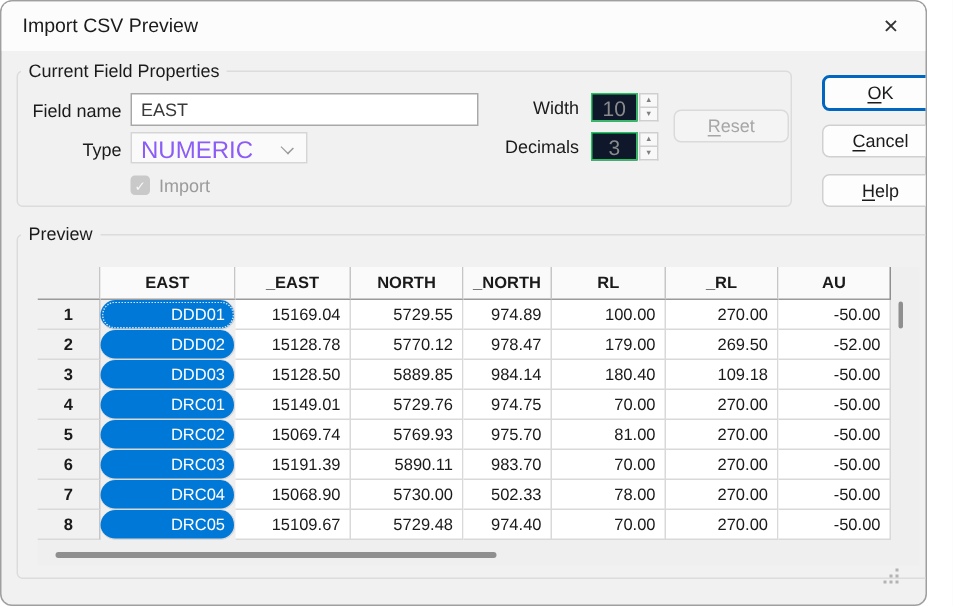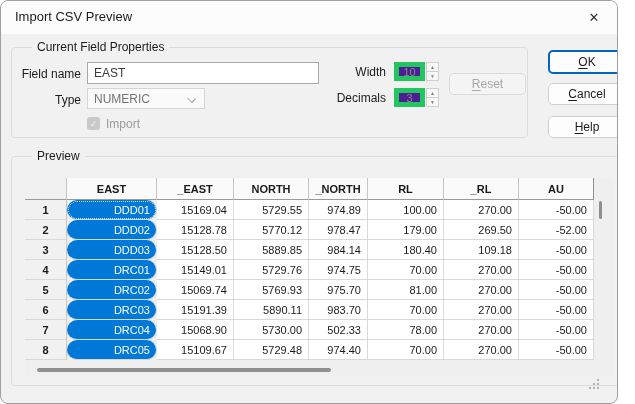--- a/index.html
+++ b/index.html
@@ -10,45 +10,45 @@
 
   
   .titlebar { position:absolute; left:0; top:0; right:0; height:33px; background:#fcfcfc; }
   .title { position:absolute; left:14px; top:8px; font-size:13px; color:#1b1b1b; }
   .close-btn { position:absolute; right:8px; top:4px; width:30px; height:25px;
                display:flex; align-items:center; justify-content:center;
                font-size:13px; color:#333; cursor:default; }
 
   
   .groupbox { position:absolute; border:1px solid #dcdcdc; border-radius:4px; background:transparent; }
-  .groupbox-label { position:absolute; top:-8px; left:20px; background:#f1f1f1; padding:0 5px;
+  .groupbox-label { position:absolute; top:-8px; left:2px; background:#f1f1f1; padding:0 5px;
                     font-size:12px; color:#1b1b1b; line-height:15px; }
   .gb-props { left:10px; top:46px; width:517px; height:91px; }
   .gb-preview { left:10px; top:155px; width:615px; height:230px; }
 
   .lbl { position:absolute; font-size:12px; color:#1b1b1b; text-align:right; }
   .lbl-gray { color:#9b9b9b; text-align:left; }
 
   .textfield { position:absolute; left:86px; top:61px; width:232px; height:22px;
                border:1px solid #a8a8a8; background:#fff; font-size:12px; color:#3a3a3a;
                padding:0 6px; font-family:"Liberation Sans", sans-serif; outline:none; }
 
   .combo { position:absolute; left:86px; top:87px; width:118px; height:21px;
            border:1px solid #d5d5d5; background:#fafafa; }
-  .combo-text { position:absolute; left:6px; top:3px; font-size:12px; color:#737373; }
+  .combo-text { position:absolute; left:6px; top:3px; font-size:16px; color:#8b5cf6; }
   .combo-chevron { position:absolute; right:9px; top:6px; width:7px; height:7px;
                    border-right:1.5px solid #9a9a9a; border-bottom:1.5px solid #9a9a9a;
                    transform:rotate(45deg) scaleY(0.8); }
 
   .checkbox { position:absolute; left:86px; top:116px; width:13px; height:13px;
               background:#c9c9c9; border-radius:3px; display:flex; align-items:center;
               justify-content:center; font-size:9px; color:#f7f7f7; }
 
-  .spinbox { position:absolute; width:31px; height:19px; border:5px solid #22c55e; background:#4c1d95;
-             display:flex; align-items:center; justify-content:center; font-size:11px; color:#8a8a8a; }
+  .spinbox { position:absolute; width:31px; height:19px; border:1px solid #22c55e; background:#0f172a;
+             display:flex; align-items:center; justify-content:center; font-size:14px; color:#8a8a8a; }
   .spinner { position:absolute; width:13px; height:19px; display:flex; flex-direction:column; }
   .spin-btn { flex:1; border:1px solid #cfcfcf; background:#f8f8f8; display:flex; align-items:center;
               justify-content:center; font-size:5px; color:#808080; line-height:1; }
   .spin-btn + .spin-btn { border-top:none; }
 
   .btn { position:absolute; width:78px; border:1px solid #d0d0d0; border-radius:5px; background:#fdfdfd;
          display:flex; align-items:center; justify-content:center; font-size:12px; color:#1b1b1b; }
   .btn u { text-underline-offset:2px; }
   .btn-ok { left:547px; top:49px; height:24px; border:2px solid #0066bf; }
   .btn-cancel { left:547px; top:82px; height:22px; }

